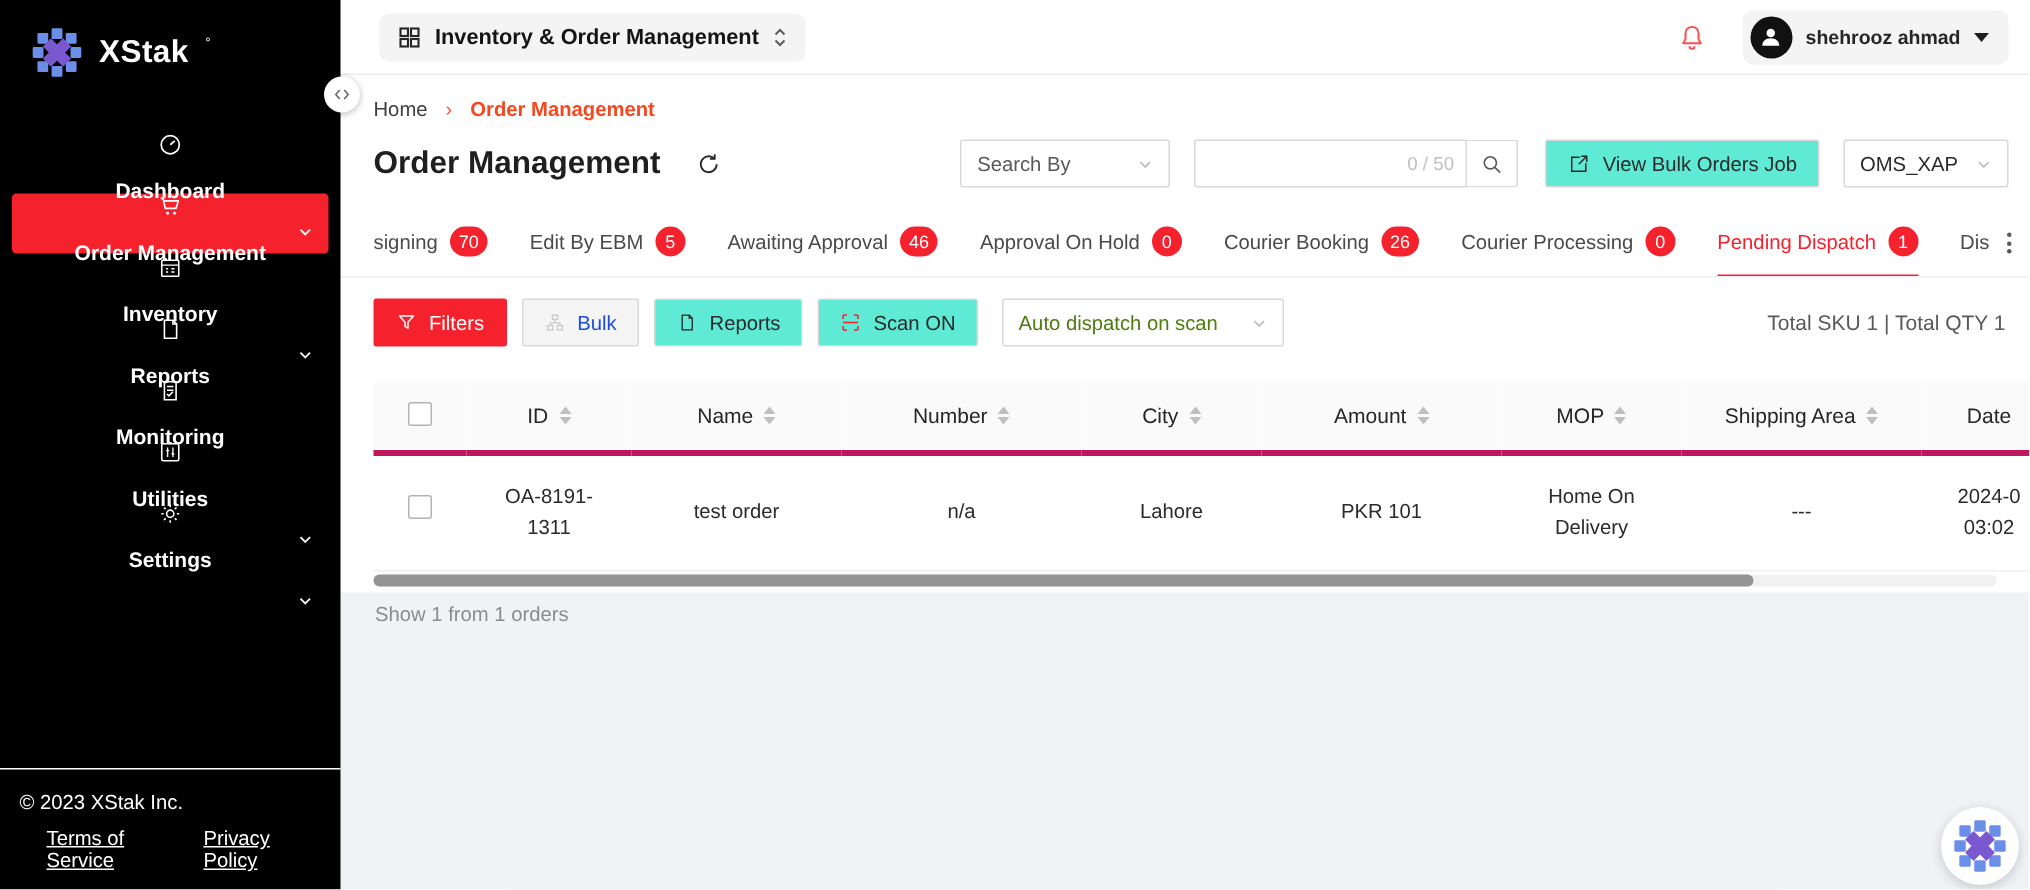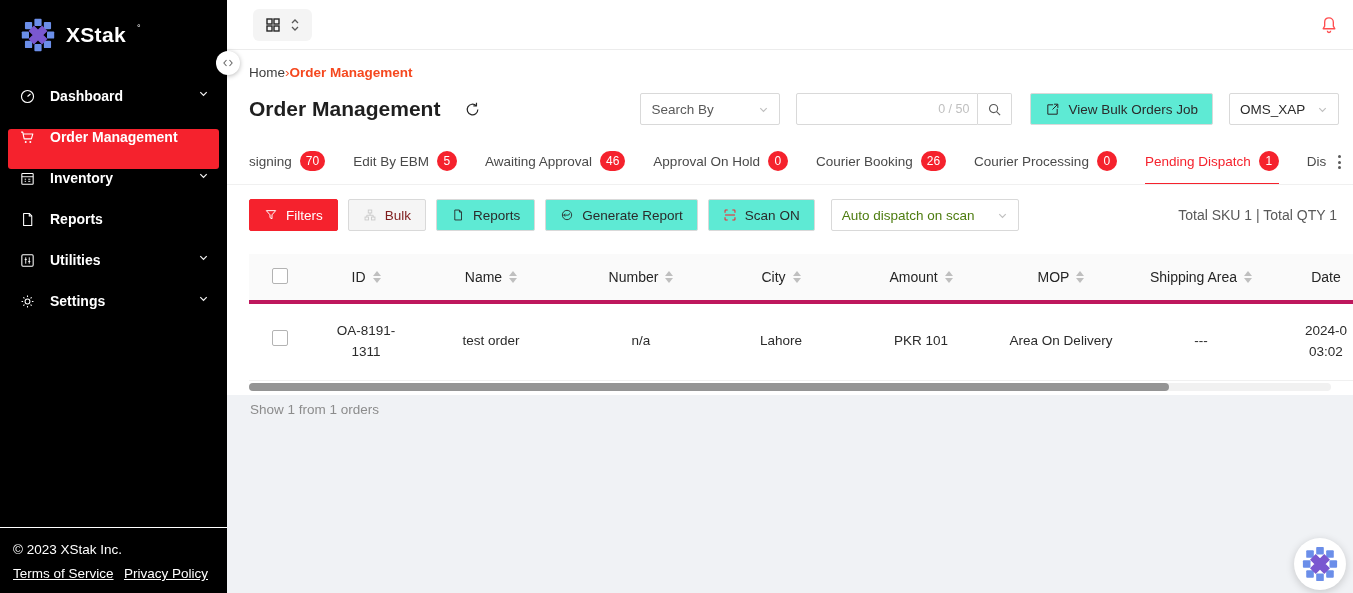--- a/index.html
+++ b/index.html
@@ -9,44 +9,44 @@
     font-family:"Liberation Sans", sans-serif; background:#fff; color:#262626;
   }
   svg { display:block; }
 
   
   .sidebar { position:absolute; left:0; top:0; width:227px; height:593px; background:#000; z-index:5; display:flex; flex-direction:column; }
   .logo-row { display:flex; align-items:center; gap:10px; padding:17px 18px 8px 20px; }
   .logo-text { color:#fff; font-size:21px; font-weight:700; letter-spacing:.3px; }
   .logo-sup { color:#fff; font-size:9px; vertical-align:top; position:relative; top:-7px; left:1px; }
   .menu { margin-top:26px; flex:1; }
-  .menu-item { height:40px; margin:1px 8px; padding:0 10px; border-radius:3px; display:flex; gap:14px; color:#fff; font-size:14px; font-weight:700; cursor:pointer; }
+  .menu-item { height:40px; margin:1px 8px; padding:0 10px; border-radius:3px; display:flex; align-items:center; gap:14px; color:#fff; font-size:14px; font-weight:700; cursor:pointer;flex-direction:column; }
   .menu-item.active { background:#f5222d; }
   .mi-icon { width:18px; display:flex; justify-content:center; }
   .mi-chevron { margin-left:auto; opacity:.95; }
   .side-footer { border-top:1px solid #fff; padding:10px 13px 12px; color:#fff; }
   .copyright { font-size:13.5px; margin:4px 0 9px; }
   .footer-links { display:flex; justify-content:space-between; padding-right:6px; }
-  .footer-link { color:#fff; font-size:13.5px; text-decoration:underline; cursor:pointer; }
+  .footer-link { color:#fff; font-size:13.5px; text-decoration:underline; cursor:pointer;margin-left:18px; }
 
   
   .topbar { position:absolute; left:227px; top:0; right:0; height:50px; background:#fff; border-bottom:1px solid #ececec; display:flex; align-items:center; padding:0 14px 0 26px; z-index:2; }
   .workspace-chip { display:flex; align-items:center; gap:9px; background:#f4f4f4; border-radius:6px; padding:8px 12px; font-size:14.5px; font-weight:600; color:#141414; cursor:pointer; }
   .topbar-right { margin-left:auto; display:flex; align-items:center; gap:24px; }
   .bell-btn { cursor:pointer; }
   .user-chip { display:flex; align-items:center; gap:9px; background:#f4f4f4; border-radius:6px; padding:4px 13px 4px 5px; cursor:pointer; }
   .avatar { width:28px; height:28px; border-radius:50%; background:#111; display:flex; align-items:center; justify-content:center; }
   .user-name { font-size:13px; font-weight:600; }
   .caret-down { width:0; height:0; border-left:5px solid transparent; border-right:5px solid transparent; border-top:6px solid #1f1f1f; }
 
   .collapse-toggle { position:absolute; left:216px; top:51px; width:24px; height:24px; border-radius:50%; background:#fff; box-shadow:0 1px 5px rgba(0,0,0,.28); z-index:6; display:flex; align-items:center; justify-content:center; cursor:pointer; }
 
   
   .content { position:absolute; left:227px; top:50px; right:0; bottom:0; background:#fff; overflow:hidden; }
-  .breadcrumb { padding:15px 22px 0; font-size:13.5px; display:flex; gap:0; align-items:flex-start; }
+  .breadcrumb { padding:15px 22px 0; font-size:13.5px; display:flex; gap:12px; align-items:flex-start; }
   .crumb-home { color:#3d3d3d; cursor:pointer; }
   .crumb-sep { color:#f5552b; }
   .crumb-current { color:#f5481f; font-weight:600; }
 
   .title-row { display:flex; align-items:center; padding:13px 14px 0 22px; }
   .page-title { font-size:21px; font-weight:700; color:#1f1f1f; }
   .refresh-btn { margin-left:24px; cursor:pointer; }
   .title-controls { margin-left:auto; display:flex; align-items:flex-start; }
   .select-box { height:32px; border:1px solid #d9d9d9; border-radius:2px; background:#fff; display:flex; align-items:center; justify-content:space-between; padding:0 10px; font-size:13.5px; color:#595959; cursor:pointer; }
   .search-by { width:140px; }
@@ -65,21 +65,21 @@
   .tab { display:flex; align-items:center; gap:8px; padding:11px 0 13px; font-size:13.5px; color:#4a4a4a; white-space:nowrap; cursor:pointer; position:relative; flex:none; }
   .tab.active { color:#f5222d; }
   .tab.active::after { content:""; position:absolute; left:0; right:0; bottom:-1px; height:2px; background:#f5222d; }
   .badge { background:#f5222d; color:#fff; font-size:12px; min-width:20px; height:20px; border-radius:10px; display:flex; align-items:center; justify-content:center; padding:0 6px; flex:none; }
   .tab-more { padding:4px 2px 4px 12px; cursor:pointer; display:flex; flex-direction:column; gap:2.5px; }
   .tab-more i { width:3px; height:3px; border-radius:50%; background:#595959; }
 
   
   .toolbar { display:flex; align-items:center; gap:10px; padding:14px 16px 0 22px; }
   .btn-red { background:#f5222d; border-color:#f5222d; color:#fff; }
-  .btn-disabled { background:#f5f5f5; color:#7f1d1d; cursor:not-allowed; }
+  .btn-disabled { background:#f5f5f5; color:#1d4ed8; cursor:not-allowed; }
   .auto-dispatch { width:188px; color:#4d7c0f; margin-left:6px; }
   .totals { margin-left:auto; color:#595959; font-size:14px; }
 
   
   .table-wrap { margin:23px 0 0 22px; }
   table { border-collapse:collapse; width:1122px; table-layout:fixed; }
   thead th { background:#fafafa; height:48px; font-size:14px; font-weight:500; color:#262626; border-bottom:4px solid #be185d; text-align:center; padding:0 6px; }
   tbody td { height:78px; text-align:center; font-size:13.5px; color:#2b2b2b; border-bottom:1px solid #f0f0f0; background:#fff; padding:0 6px; line-height:1.55; }
   .th-inner { display:inline-flex; align-items:center; gap:7px; }
   .sorter { display:inline-flex; flex-direction:column; gap:2px; }
@@ -163,20 +163,29 @@
         <svg width="17" height="17" viewBox="0 0 24 24">
             <path d="M6.5 3.5h8l3.5 3.5v13.5H6.5z" fill="none" stroke="#fff" stroke-width="1.5" stroke-linejoin="round"></path>
             <path d="M14.5 3.5V7H18" stroke="#fff" stroke-width="1.5" fill="none"></path>
           </svg>
       </span>
       <span>Reports</span>
     </div>
     <div class="menu-item">
       <span class="mi-icon">
         <svg width="17" height="17" viewBox="0 0 24 24">
+            <path d="M6.5 3.5h11v17h-11z" fill="none" stroke="#fff" stroke-width="1.5"></path>
+            <path d="M9 8h6M9 11.5h6M9 15l1.8 1.8L14.5 13" stroke="#fff" stroke-width="1.4" fill="none"></path>
+          </svg>
+      </span>
+      <span>Monitoring</span>
+    </div>
+    <div class="menu-item">
+      <span class="mi-icon">
+        <svg width="17" height="17" viewBox="0 0 24 24">
             <rect x="4" y="4" width="16" height="16" rx="1.5" fill="none" stroke="#fff" stroke-width="1.5"></rect>
             <path d="M9.5 7.5v9M14.5 7.5v9M8 10.5h3M13 13.5h3" stroke="#fff" stroke-width="1.3" fill="none"></path>
           </svg>
       </span>
       <span>Utilities</span>
       <span class="mi-chevron">
         <svg width="11" height="11" viewBox="0 0 12 12">
             <path d="M2.5 4.5L6 8l3.5-3.5" fill="none" stroke="#fff" stroke-width="1.4"></path>
           </svg>
       </span>
@@ -220,33 +229,44 @@
     <span>
       <svg width="16" height="16" viewBox="0 0 16 16">
           <g fill="none" stroke="#262626" stroke-width="1.4">
             <rect x="2" y="2" width="5" height="5"></rect>
             <rect x="9" y="2" width="5" height="5"></rect>
             <rect x="2" y="9" width="5" height="5"></rect>
             <rect x="9" y="9" width="5" height="5"></rect>
           </g>
         </svg>
     </span>
+    <span>Inventory &amp; Order Management</span>
     <span>
       <svg width="10" height="14" viewBox="0 0 10 14">
           <path d="M2 5l3-3 3 3M2 9l3 3 3-3" fill="none" stroke="#595959" stroke-width="1.3"></path>
         </svg>
     </span>
   </div>
   <div class="topbar-right">
     <span class="bell-btn">
       <svg width="20" height="20" viewBox="0 0 24 24">
           <path d="M12 3.5c-3 0-5.2 2.2-5.2 5.2v4.6L5 16.5h14l-1.8-3.2V8.7c0-3-2.2-5.2-5.2-5.2z" fill="none" stroke="#ff4d4f" stroke-width="1.6" stroke-linejoin="round"></path>
           <path d="M10 19a2 2 0 0 0 4 0" fill="none" stroke="#ff4d4f" stroke-width="1.6"></path>
         </svg>
     </span>
+    <div class="user-chip">
+      <span class="avatar">
+        <svg width="17" height="17" viewBox="0 0 24 24" fill="#fff">
+            <circle cx="12" cy="8.5" r="4"></circle>
+            <path d="M4 20.5c0-4.4 3.6-7 8-7s8 2.6 8 7z"></path>
+          </svg>
+      </span>
+      <span class="user-name">shehrooz ahmad</span>
+      <span class="caret-down"></span>
+    </div>
   </div>
 </div>
 
 <div class="content">
 
   <div class="breadcrumb">
     <span class="crumb-home">Home</span>
     <span class="crumb-sep">›</span>
     <span class="crumb-current">Order Management</span>
   </div>
@@ -369,30 +389,20 @@
       <span>
         <svg width="14" height="14" viewBox="0 0 24 24" fill="none" stroke="#262626" stroke-width="1.5">
             <path d="M6.5 3.5h8l3.5 3.5v13.5H6.5z" stroke-linejoin="round"></path>
             <path d="M14.5 3.5V7H18"></path>
           </svg>
       </span>
       <span>Reports</span>
     </div>
     <div class="btn">
       <span>
-        <svg width="14" height="14" viewBox="0 0 24 24" fill="none" stroke="#262626" stroke-width="1.5">
-            <circle cx="12" cy="12" r="8"></circle>
-            <path d="M8.7 9.8l-2.4 2.4 2.4 2.4"></path>
-            <path d="M6.4 12.2h7.1a3 3 0 0 0 3-3"></path>
-          </svg>
-      </span>
-      <span>Generate Report</span>
-    </div>
-    <div class="btn">
-      <span>
         <svg width="14" height="14" viewBox="0 0 24 24" fill="none" stroke="#f5222d" stroke-width="1.8">
             <path d="M3.5 8V4.5a1 1 0 0 1 1-1H8"></path>
             <path d="M16 3.5h3.5a1 1 0 0 1 1 1V8"></path>
             <path d="M20.5 16v3.5a1 1 0 0 1-1 1H16"></path>
             <path d="M8 20.5H4.5a1 1 0 0 1-1-1V16"></path>
             <path d="M3.5 12h17"></path>
           </svg>
       </span>
       <span>Scan ON</span>
     </div>
@@ -481,21 +491,21 @@
         <tr>
           <td><span class="checkbox"></span></td>
           <td>
               <div>OA-8191-</div>
               <div>1311</div>
             </td>
           <td>test order</td>
           <td>n/a</td>
           <td>Lahore</td>
           <td>PKR 101</td>
-          <td>Area On Delivery</td>
+          <td>Home On Delivery</td>
           <td>---</td>
           <td>
               <div>2024-0</div>
               <div>03:02</div>
             </td>
         </tr>
       </tbody>
     </table>
   </div>
 

